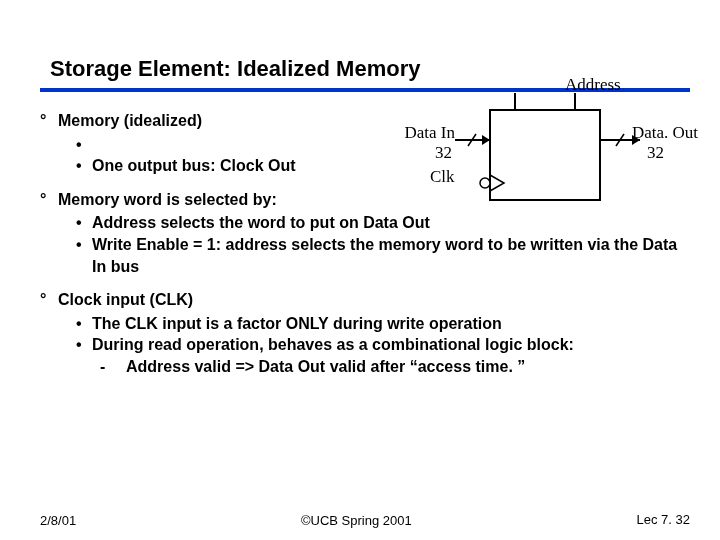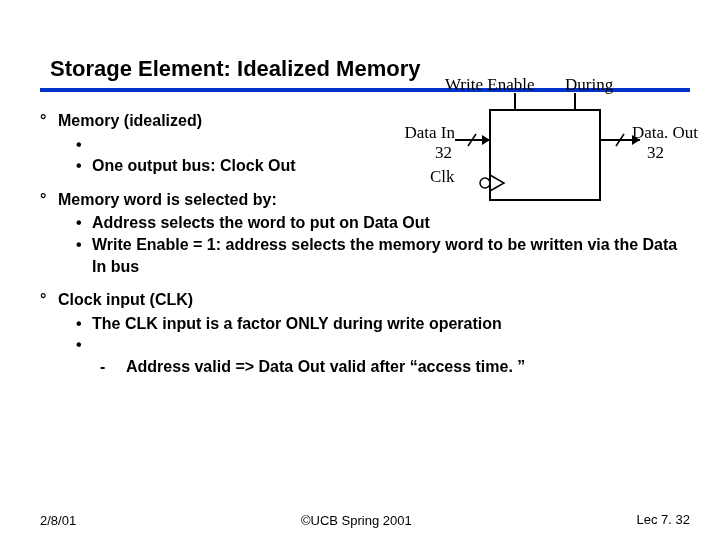--- a/index.html
+++ b/index.html
@@ -108,20 +108,21 @@
       <span class="sym">°</span>
       <span>Clock input (CLK)</span>
     </div>
     <div class="sub1">
       <div class="row">
         <span class="sym">•</span>
         <span>The CLK input is a factor ONLY during write operation</span>
       </div>
       <div class="row">
         <span class="sym">•</span>
+        <span>During read operation, behaves  as a combinational logic block:</span>
       </div>
     </div>
     <div class="sub2">
       <div class="row">
         <span class="sym">-</span>
         <span style="width:10px;flex:none"></span>
         <span>Address valid =&gt; Data Out valid after “access time. ”</span>
       </div>
     </div>
   </div>
@@ -144,22 +145,21 @@
 
     <line x1="200" y1="65" x2="240" y2="65" stroke="#000" stroke-width="2"></line>
     <polygon points="240,65 232,60 232,70" fill="#000"></polygon>
 
     <line x1="216" y1="71" x2="224" y2="59" stroke="#000" stroke-width="1.5"></line>
 
     <circle cx="85" cy="108" r="5" fill="#fff" stroke="#000" stroke-width="1.5"></circle>
 
     <polyline points="90,100 104,108 90,116" fill="none" stroke="#000" stroke-width="1.5"></polyline>
   </svg>
-  <span style="position:absolute;top:0;left:45px">Write Enable</span>
-  <span style="position:absolute;top:0;left:165px">During</span>
+  <span style="position:absolute;top:0;left:165px">Address</span>
   <span style="position:absolute;top:48px;left:0px;text-align:right;width:55px">Data In</span>
   <span style="position:absolute;top:68px;left:35px">32</span>
   <span style="position:absolute;top:92px;left:30px">Clk</span>
   <span style="position:absolute;top:48px;left:232px">Data. Out</span>
   <span style="position:absolute;top:68px;left:247px">32</span>
 </div>
 
 <div class="footer">
   <span>2/8/01</span>
   <span>©UCB Spring 2001</span>

